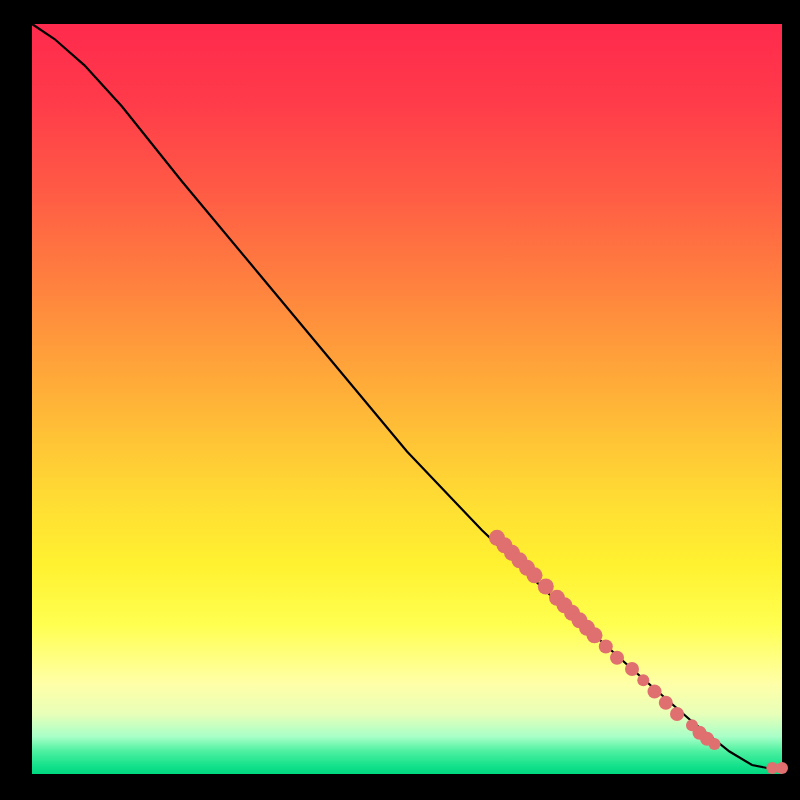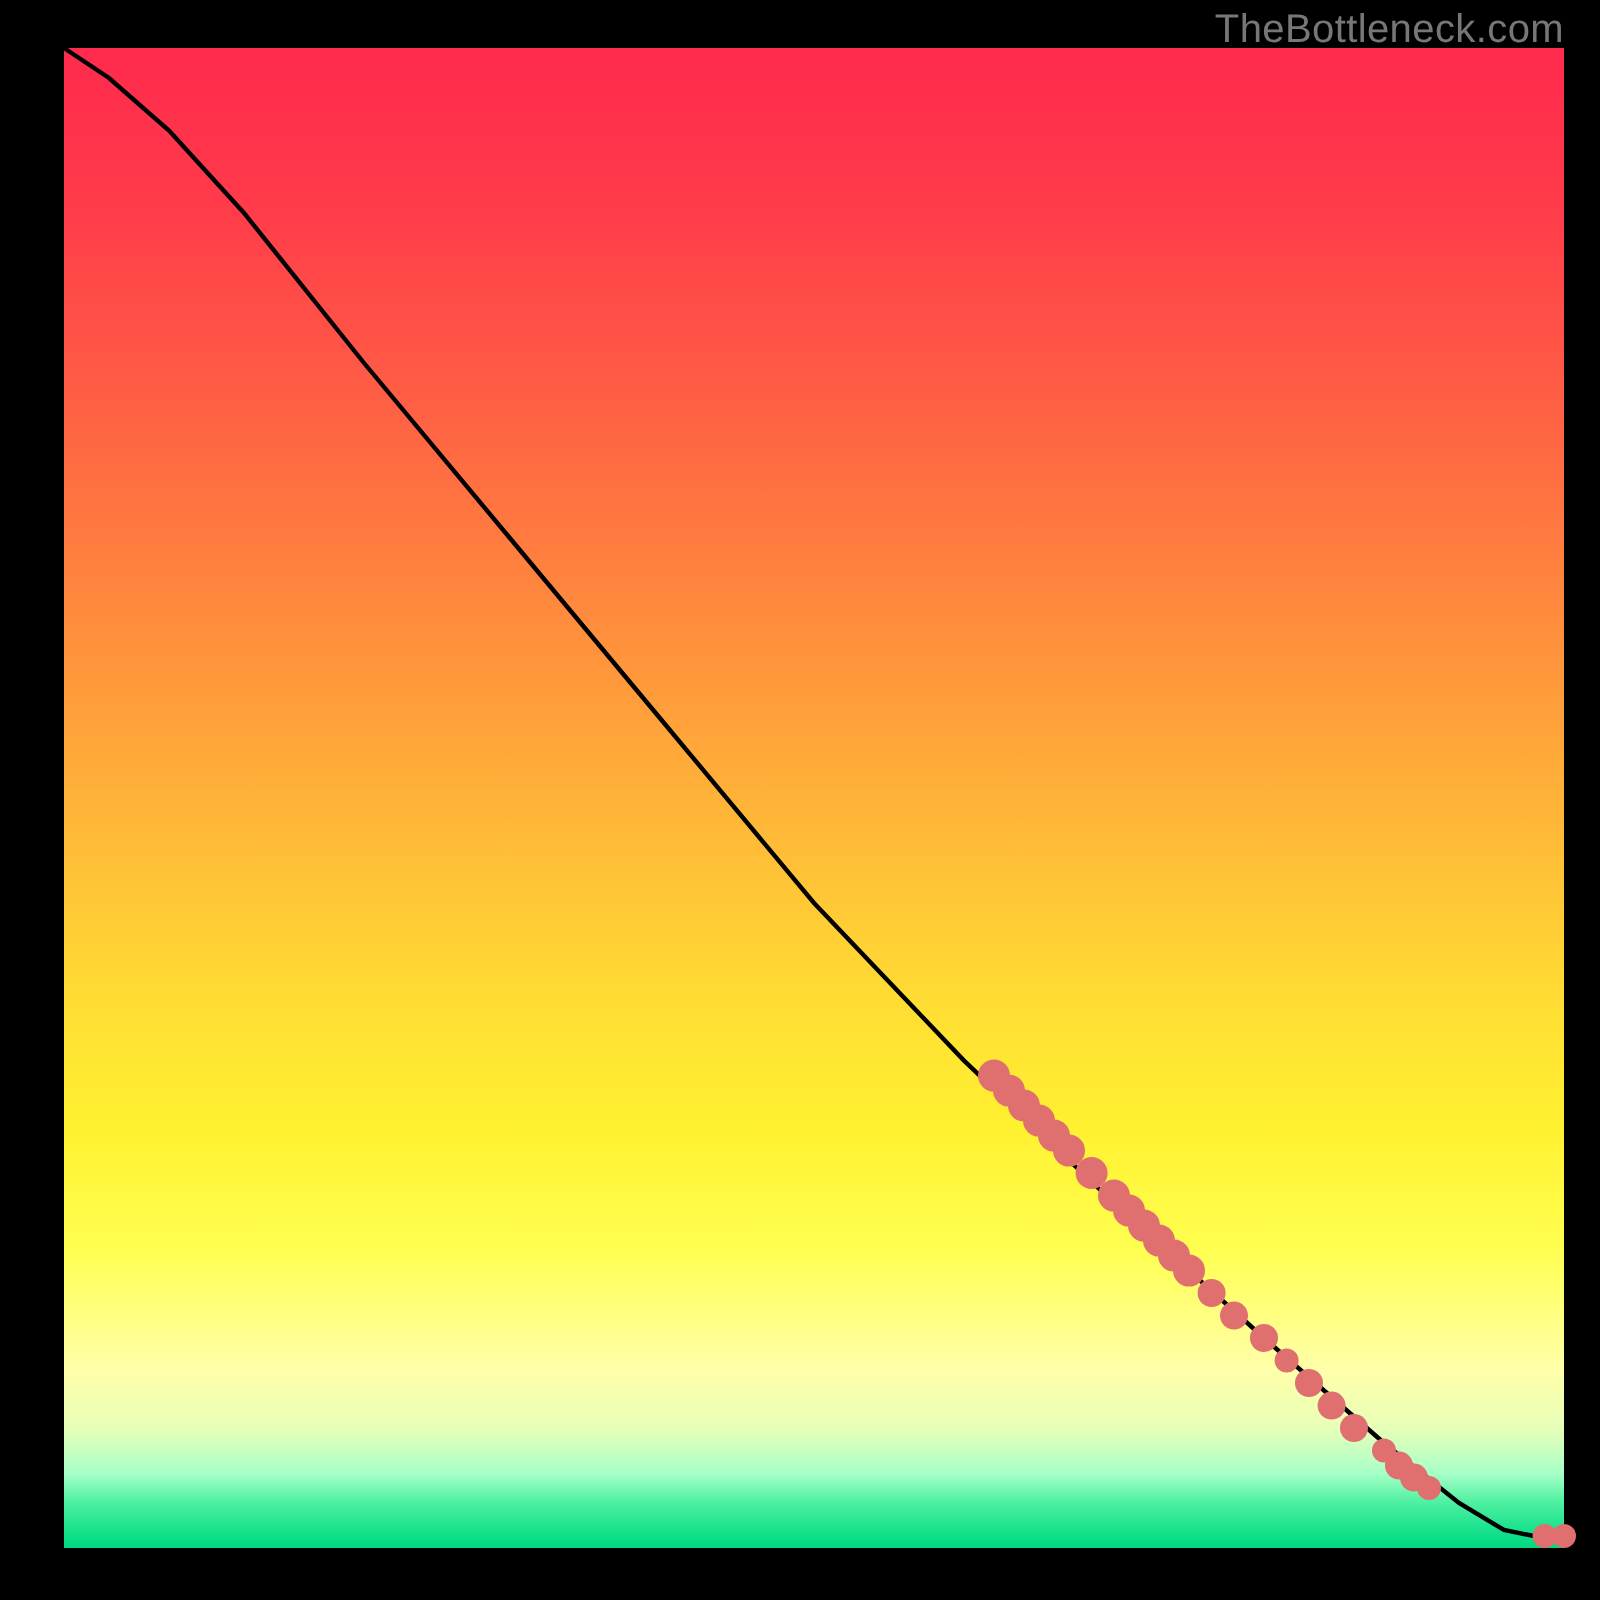--- a/index.html
+++ b/index.html
@@ -87,14 +87,13 @@
         <circle cx="633.8" cy="678.8" r="7" fill="#e06f6f"></circle>
         <circle cx="645.0" cy="690.0" r="7" fill="#e06f6f"></circle>
         <circle cx="660.0" cy="701.3" r="6" fill="#e06f6f"></circle>
         <circle cx="667.5" cy="708.8" r="7" fill="#e06f6f"></circle>
         <circle cx="675.0" cy="714.8" r="7" fill="#e06f6f"></circle>
         <circle cx="682.5" cy="720.0" r="6" fill="#e06f6f"></circle>
         <circle cx="740.3" cy="744.0" r="6" fill="#e06f6f"></circle>
         <circle cx="750.0" cy="744.0" r="6" fill="#e06f6f"></circle>
       </g>
   </svg>
-  <div class="attrib">TheBottleneck.com</div>
 </div>
 
 </body></html>

